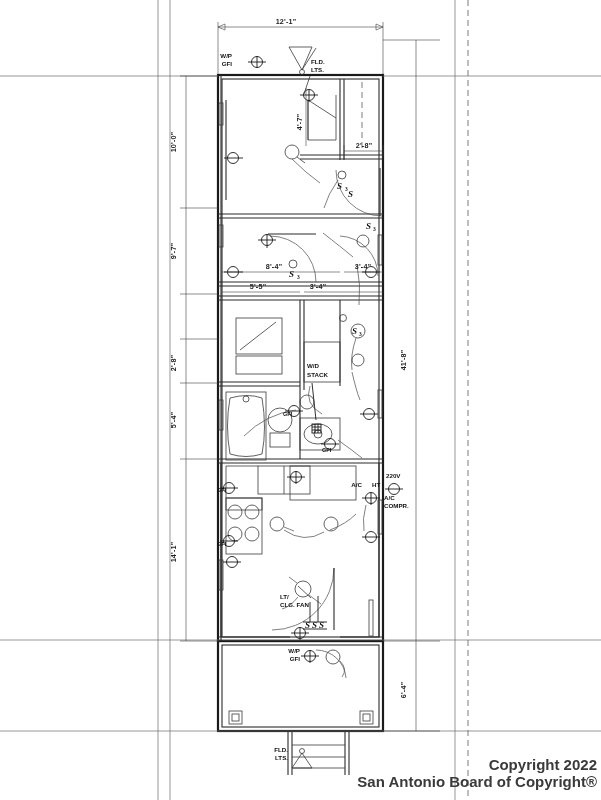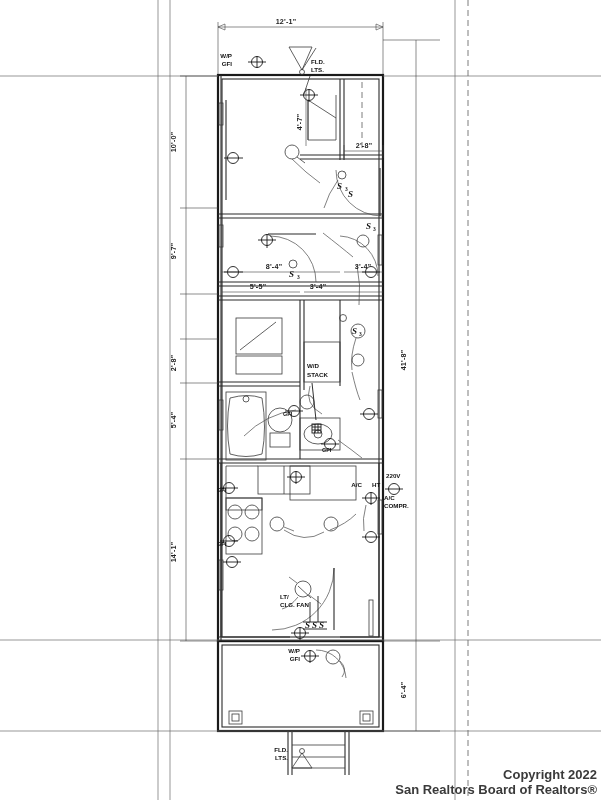--- a/index.html
+++ b/index.html
@@ -2,24 +2,24 @@
 <html><head>
 <meta charset="utf-8">
 <title>Floor Plan</title>
 <style>
   html,body{margin:0;padding:0;background:#ffffff;}
   body{width:601px;height:800px;overflow:hidden;
        font-family:"Liberation Sans",sans-serif;color:#000;}
   #sheet{position:relative;width:601px;height:800px;background:#fff;}
   #plan-svg{position:absolute;left:0;top:0;}
   .copyright{
-    position:absolute; right:4px; bottom:2px;
+    position:absolute; right:4px; bottom:10px;
     text-align:right; line-height:1.15;
     font-family:"Liberation Sans",sans-serif;
-    font-size:13px; font-weight:bold; color:#3a3a3a;
+    font-size:15px; font-weight:bold; color:#3a3a3a;
   }
   .copyright div{white-space:nowrap;}
 </style>
 </head>
 <body>
 
 <div id="sheet">
 
   <svg id="plan-svg" width="601" height="800" viewBox="0 0 601 800" xmlns="http://www.w3.org/2000/svg">
 
@@ -484,16 +484,16 @@
       <g>
         <text class="note" x="288" y="752" text-anchor="end">FLD.</text>
         <text class="note" x="288" y="760" text-anchor="end">LTS.</text>
       </g>
     </g>
 
   </svg>
 
   <div class="copyright">
     <div>Copyright 2022</div>
-    <div>San Realtors Board of Realtors®</div>
+    <div>San Antonio Board of Copyright®</div>
   </div>
 
 </div>
 
 </body></html>

